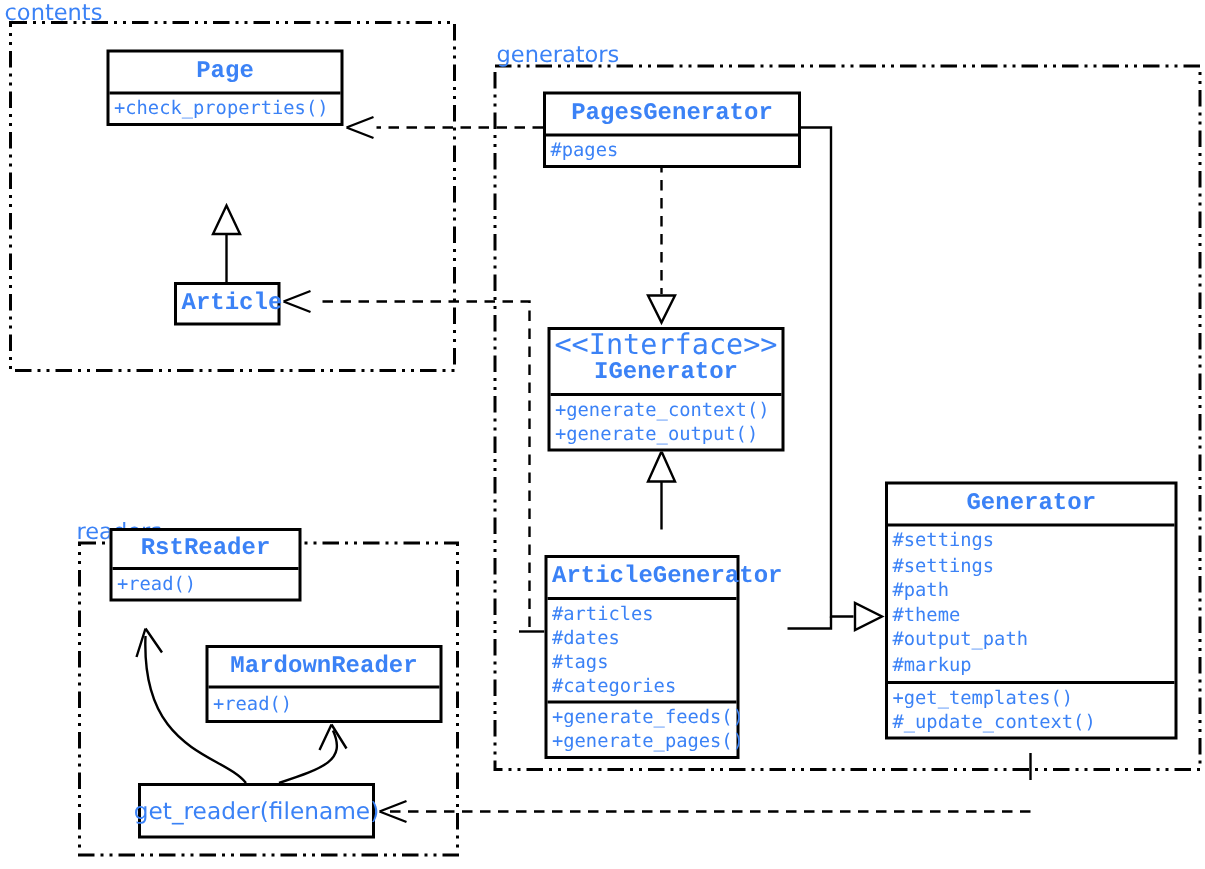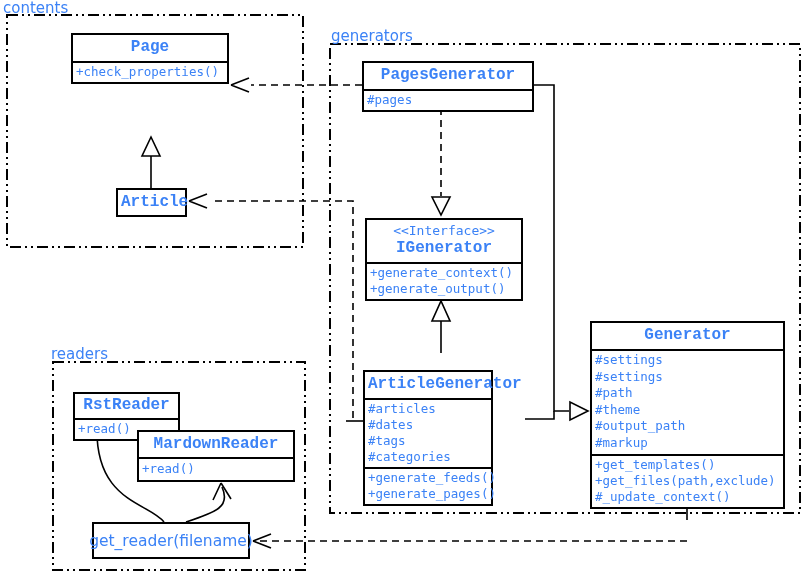--- a/index.html
+++ b/index.html
@@ -19,21 +19,21 @@
   .cls {
     position:absolute; box-sizing:border-box; background:#ffffff;
     border:2px solid #000;
   }
   .cls-title {
     font-weight:bold; font-size:16px; line-height:21px; text-align:center;
     padding:2px 3px 3px 3px; white-space:nowrap;font-family:Liberation Mono, monospace;
   }
   .stereo {
     font-family:"DejaVu Sans Mono", monospace; font-weight:normal;
-    font-size:13px; line-height:15px; text-align:center; padding-top:3px;
+    font-size:19px; line-height:15px; text-align:center; padding-top:3px;
     white-space:nowrap;
   }
   .stereo + .cls-title { padding-top:0; }
   .sec { border-top:2px solid #000; padding:1px 3px 2px 3px; }
   .m {
     font-family:"DejaVu Sans Mono", monospace; font-size:12.5px;
     line-height:16px; white-space:nowrap;
   }
   .m.tall { line-height:16.6px; }
   .plainbox {
@@ -134,26 +134,25 @@
     <div class="sec">
       <div class="m tall">#settings</div>
       <div class="m tall">#settings</div>
       <div class="m tall">#path</div>
       <div class="m tall">#theme</div>
       <div class="m tall">#output_path</div>
       <div class="m tall">#markup</div>
     </div>
     <div class="sec">
       <div class="m">+get_templates()</div>
-      <div class="m">+get_files(path,exclude)</div>
       <div class="m">#_update_context()</div>
     </div>
   </div>
 
-  <div class="cls" style="left:73px; top:392px; width:107px;">
+  <div class="cls" style="left:73px; top:352px; width:128px;">
     <div class="cls-title" style="padding:1px 3px 2px 3px;">RstReader</div>
     <div class="sec">
       <div class="m">+read()</div>
     </div>
   </div>
 
   <div class="cls" style="left:137px; top:430px; width:158px;">
     <div class="cls-title" style="padding:2px 3px;">MardownReader</div>
     <div class="sec" style="padding:2px 3px 3px 3px;">
       <div class="m">+read()</div>

